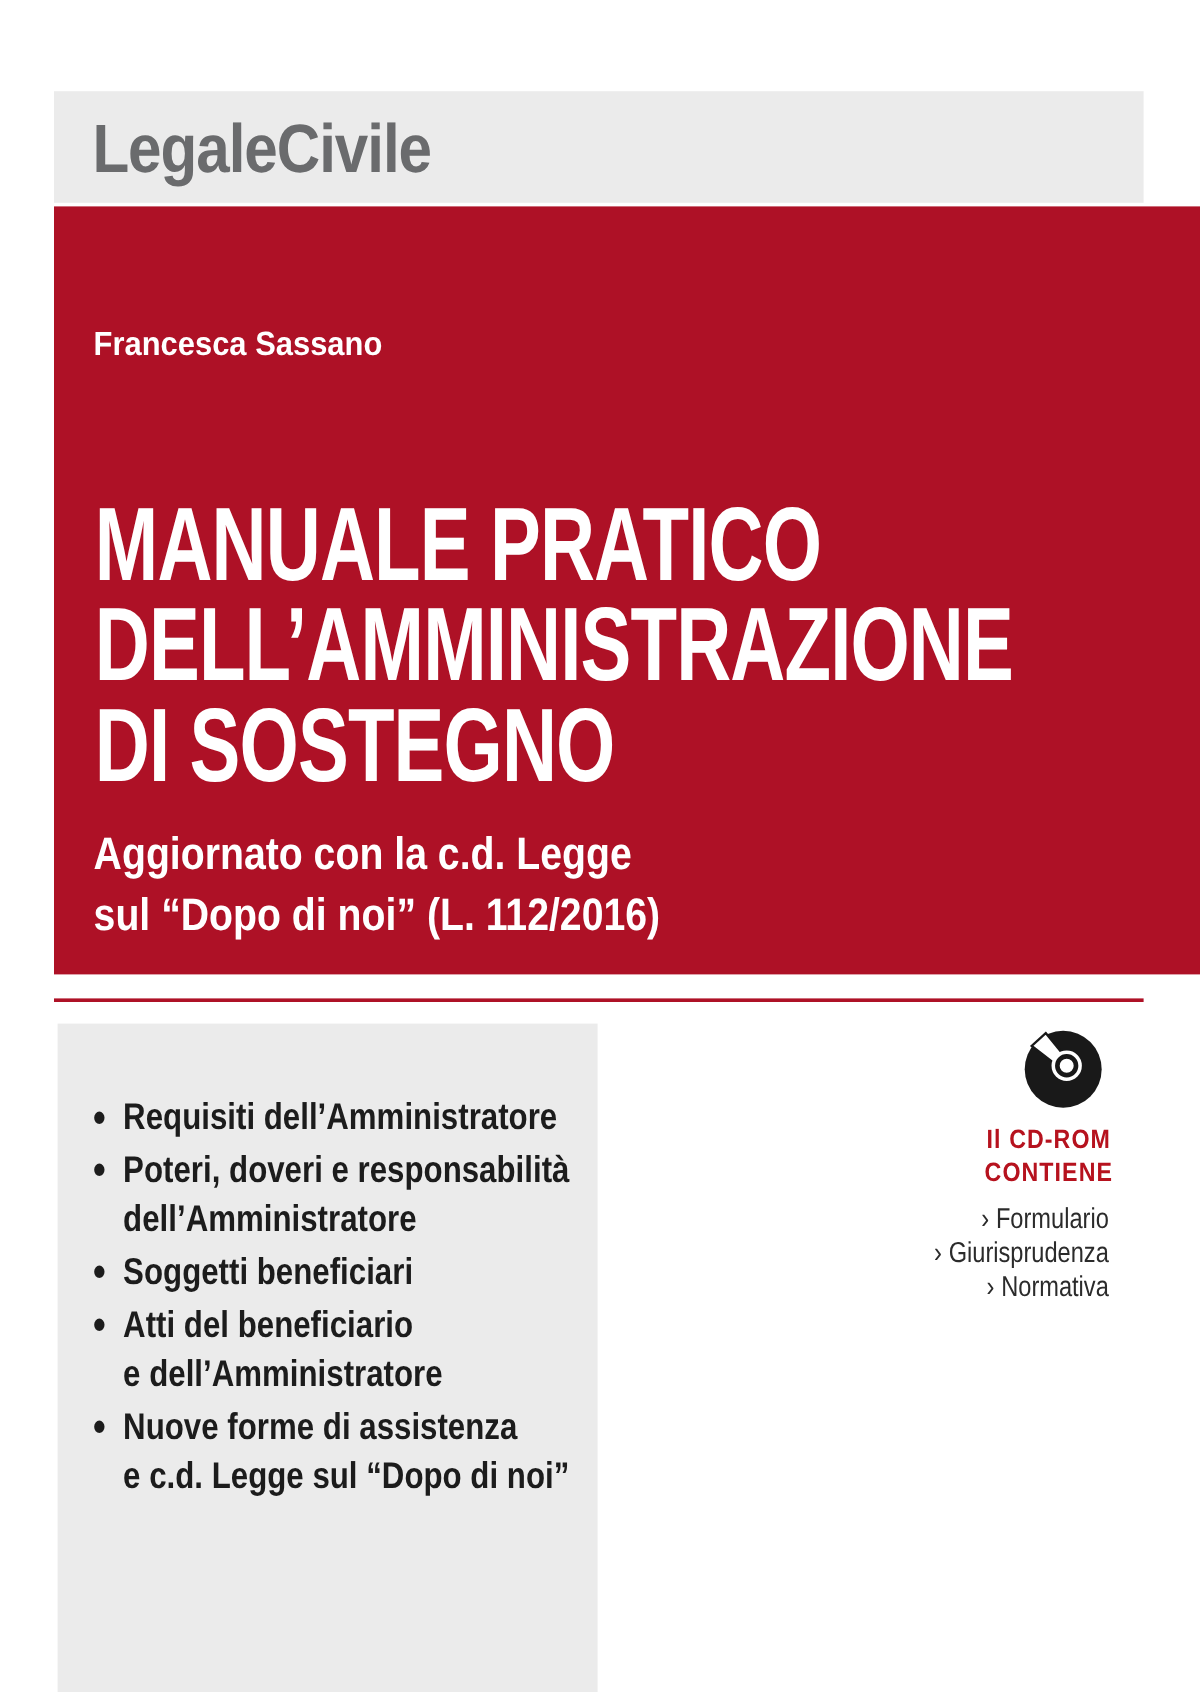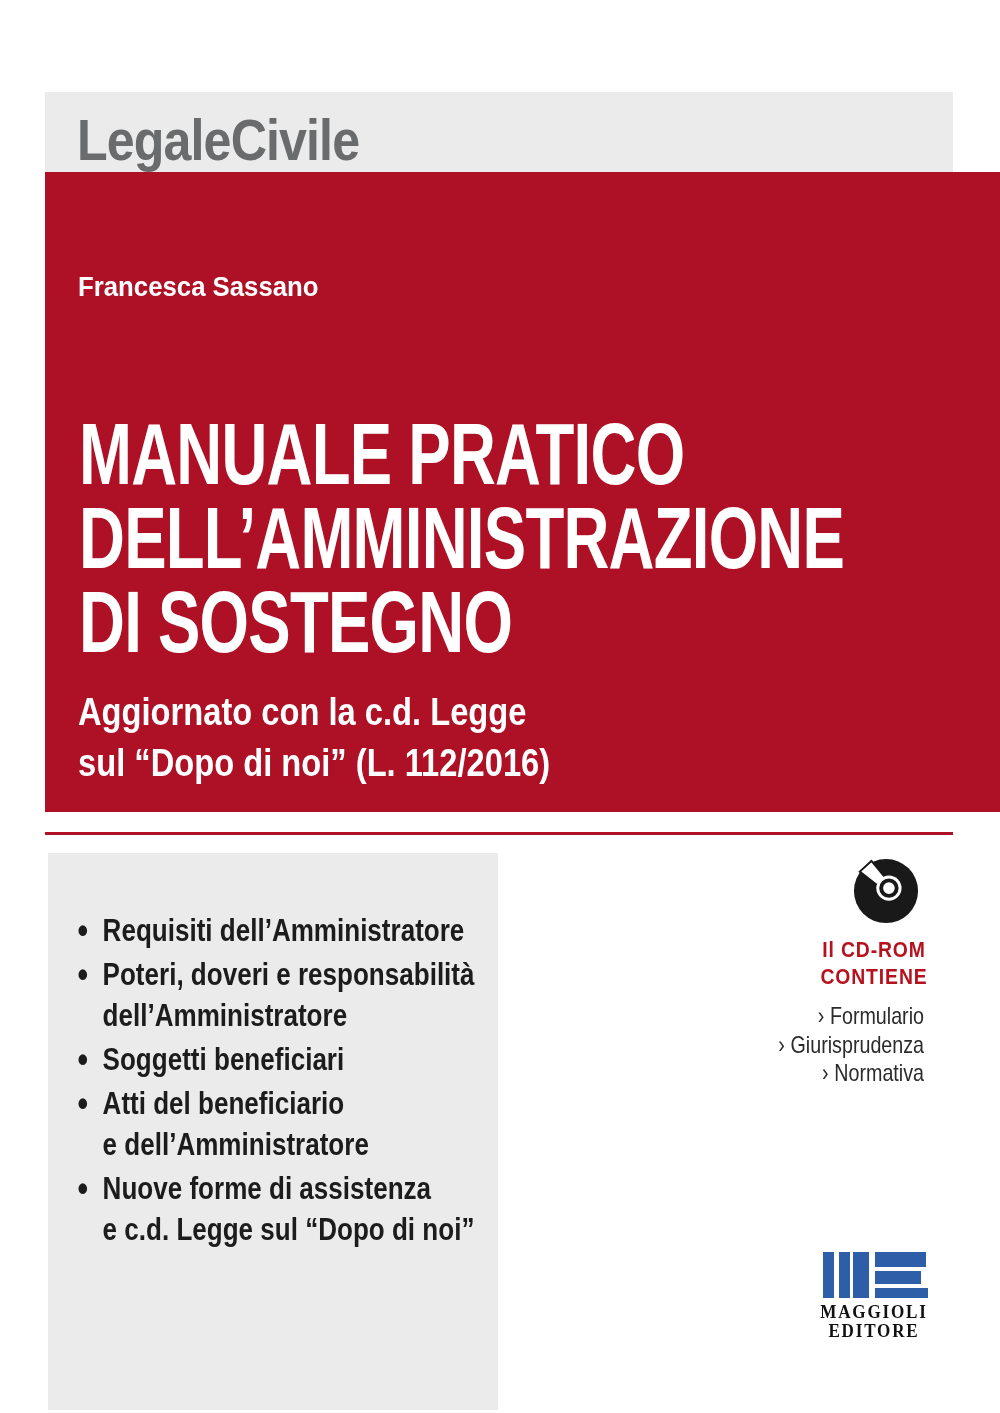--- a/index.html
+++ b/index.html
@@ -3,21 +3,21 @@
 <meta charset="utf-8">
 <style>
   html,body{margin:0;padding:0;}
   body{
     width:1000px;height:1413px;position:relative;background:#ffffff;
     font-family:"Liberation Sans", sans-serif;overflow:hidden;
   }
   .page{position:absolute;inset:0;}
 
   
-  .band{position:absolute;left:45px;top:76px;width:908px;height:93px;background:var(--band_gray);margin-top:16px;}
+  .band{position:absolute;left:45px;top:76px;width:908px;height:93px;background:var(--band_gray);}
   .series{
     position:absolute;left:32px;top:15px;font-size:57px;font-weight:bold;
     color:var(--series_gray);letter-spacing:-1px;white-space:nowrap;
     transform:scaleX(.88);transform-origin:left top;
   }
 
   
   .red-block{position:absolute;left:45px;top:172px;width:987px;height:640px;background:var(--red);color:#fff;}
   .author{
     position:absolute;left:33px;top:99px;font-size:28px;font-weight:bold;white-space:nowrap;
@@ -150,28 +150,14 @@
     <div>Il CD-ROM</div>
     <div>CONTIENE</div>
   </div>
 
   <div class="cd-items">
     <div><span class="chev">›</span><span>Formulario</span></div>
     <div><span class="chev">›</span><span>Giurisprudenza</span></div>
     <div><span class="chev">›</span><span>Normativa</span></div>
   </div>
 
-  <div class="publisher">
-    <div class="logo-mark">
-      <div class="lm-b1"></div>
-      <div class="lm-b2"></div>
-      <div class="lm-b3"></div>
-      <div class="lm-s1"></div>
-      <div class="lm-s2"></div>
-      <div class="lm-s3"></div>
-    </div>
-    <div class="publisher-name">
-      <div>MAGGIOLI</div>
-      <div>EDITORE</div>
-    </div>
-  </div>
 
 </div>
 
 </body></html>

